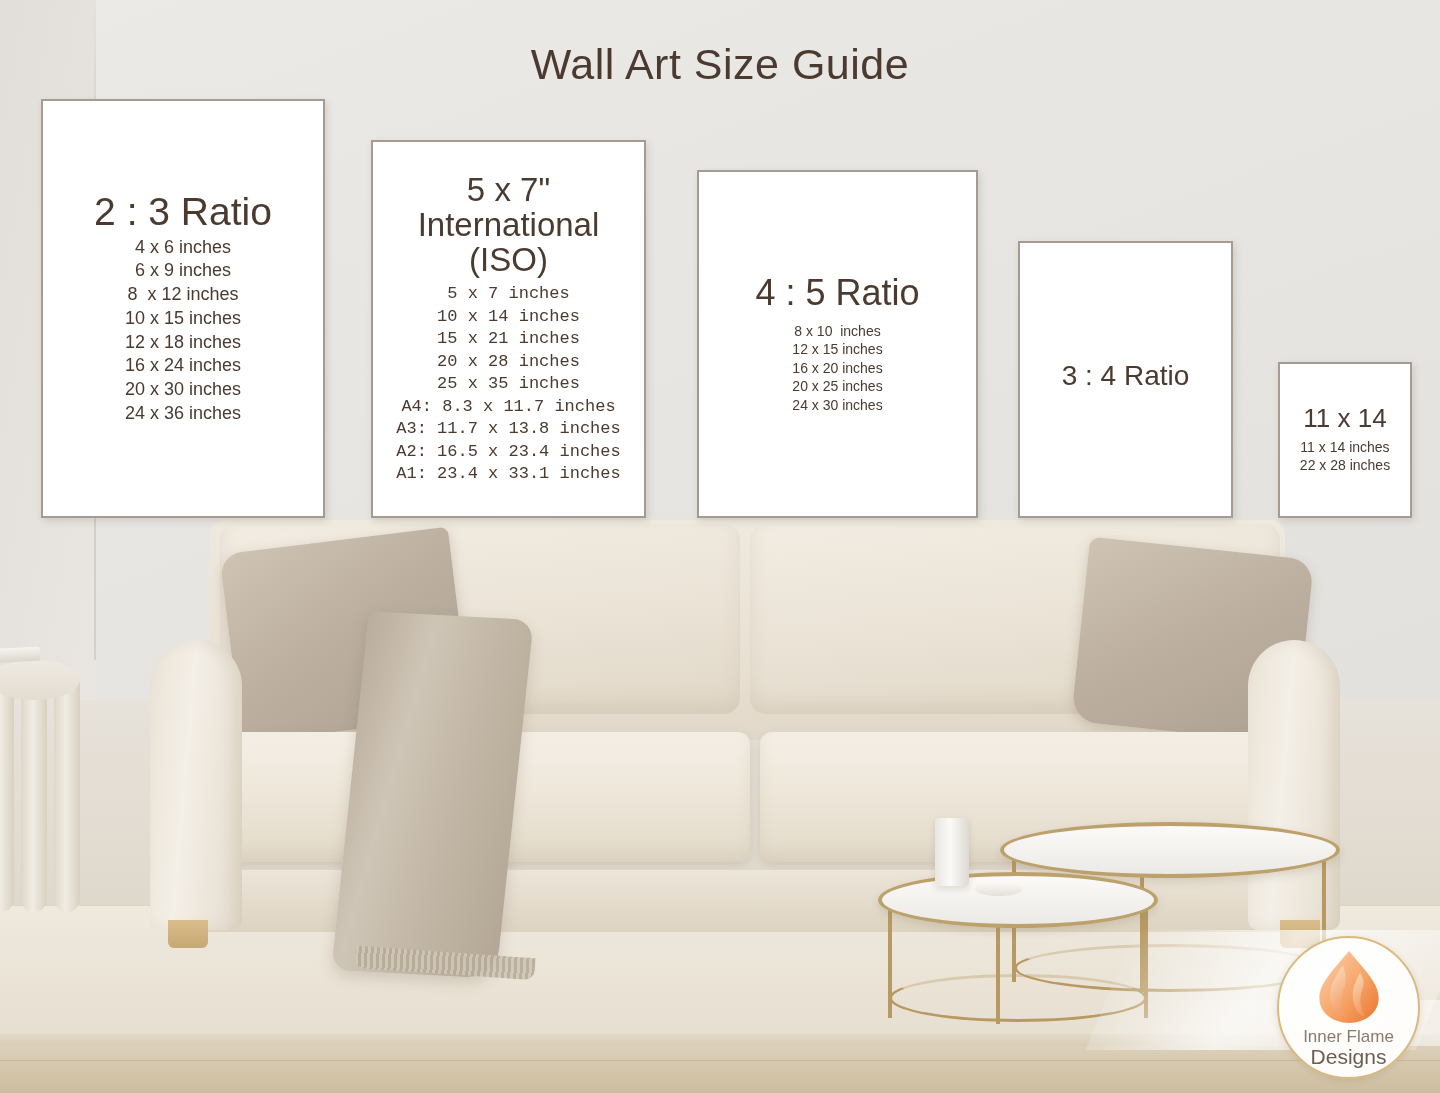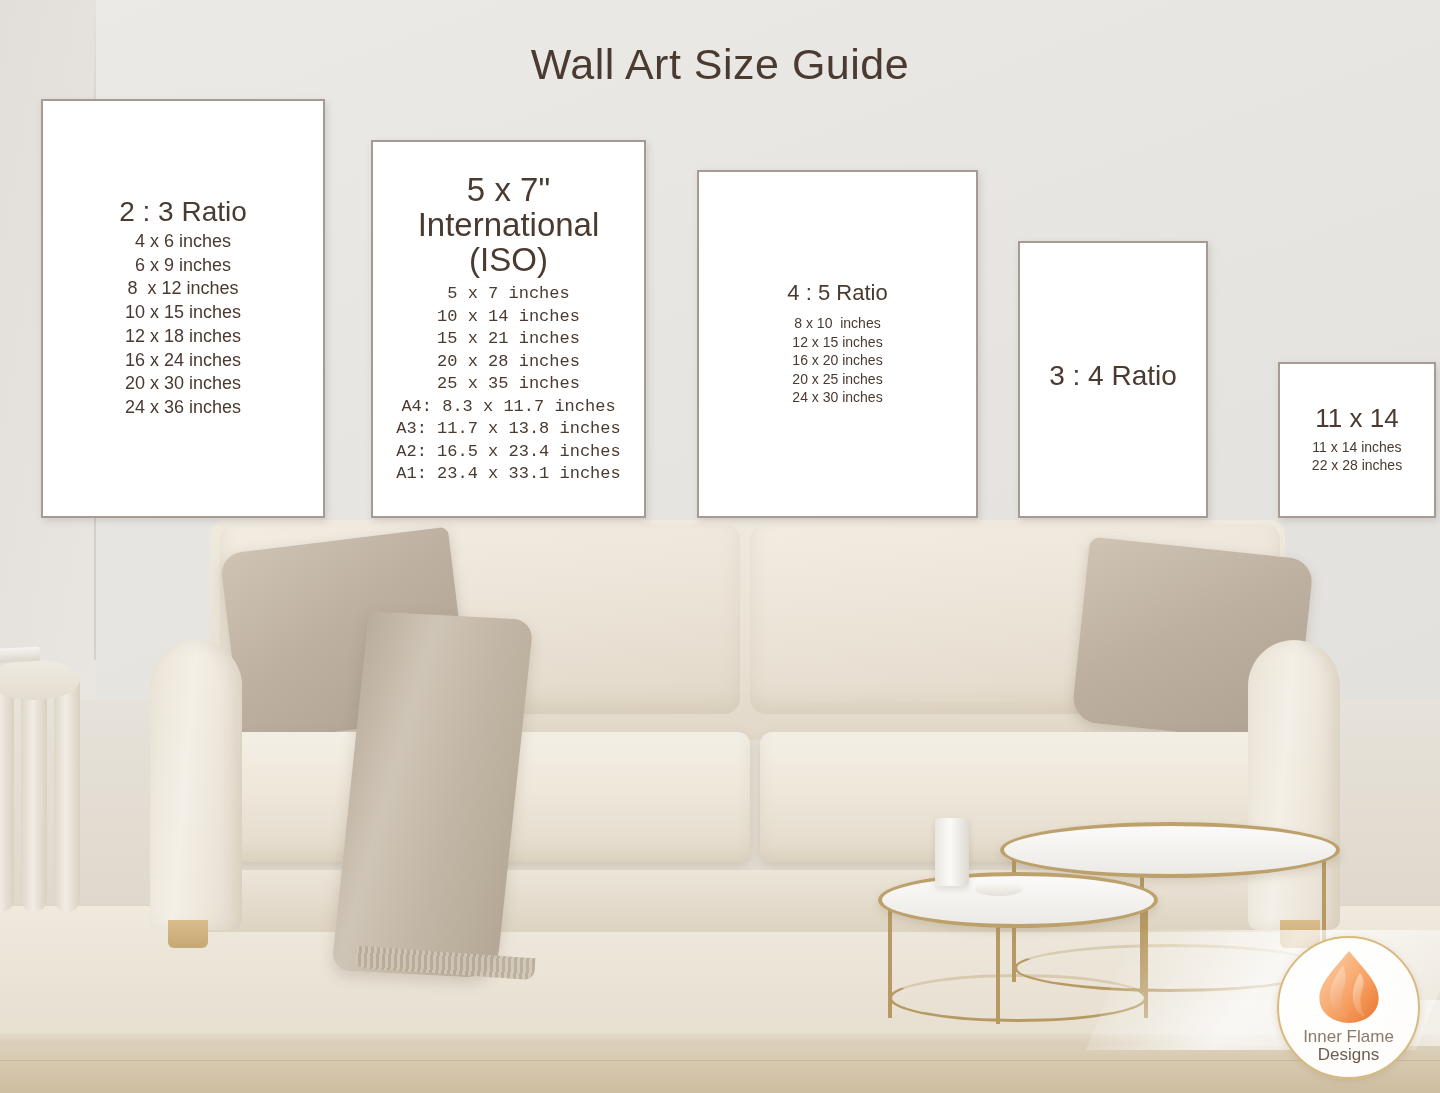--- a/index.html
+++ b/index.html
@@ -178,51 +178,51 @@
     display:flex;flex-direction:column;align-items:center;justify-content:center;
     text-align:center;color:#4a3a30;
   }
   .frame .ftitle{
     font-weight:400;line-height:1.06;margin-bottom:6px;white-space:pre-line;
   }
   .frame .flist{line-height:1.32;}
   .frame .flist div{white-space:pre;}
 
   #frame1{left:41px;  top:99px;  width:284px; height:419px;}
-  #frame1 .ftitle{font-size:28px;margin-bottom:3px;}
+  #frame1 .ftitle{font-size:39px;margin-bottom:3px;}
   #frame1 .flist{font-size:18px;}
 
   #frame2{left:371px; top:140px; width:275px; height:378px;}
   #frame2 .ftitle{font-size:33px;margin-bottom:6px;}
   #frame2 .flist{font-size:17px;font-family:Liberation Mono, monospace;}
 
   #frame3{left:697px; top:170px; width:281px; height:348px;}
-  #frame3 .ftitle{font-size:22px;margin-bottom:10px;}
+  #frame3 .ftitle{font-size:36px;margin-bottom:10px;}
   #frame3 .flist{font-size:14px;}
 
-  #frame4{left:1018px;top:241px; width:190px; height:277px;}
+  #frame4{left:1018px;top:241px; width:215px; height:277px;}
   #frame4 .ftitle{font-size:28px;margin-bottom:8px;}
   #frame4 .flist{font-size:16px;}
 
-  #frame5{left:1278px;top:362px; width:158px; height:156px;}
+  #frame5{left:1278px;top:362px; width:134px; height:156px;}
   #frame5 .ftitle{font-size:26px;margin-bottom:5px;}
   #frame5 .flist{font-size:14px;}
 
   
   .logo{
     position:absolute;left:1277px;top:936px;width:143px;height:143px;border-radius:50%;
     background:radial-gradient(circle at 40% 35%,#ffffff,#fdfcfa);
     border:2px solid #d8b97e;
     box-shadow:0 2px 7px rgba(150,130,95,.22);
     display:flex;flex-direction:column;align-items:center;justify-content:flex-start;
     padding-top:10px;box-sizing:border-box;overflow:hidden;
   }
   .logo-flame{width:78px;height:78px;}
   .logo-txt1{font-size:17px;color:#8d7a6a;margin-top:2px;line-height:1.05;}
-  .logo-txt2{font-size:17px;color:#6d5d50;line-height:1.05;}
+  .logo-txt2{font-size:21px;color:#6d5d50;line-height:1.05;}
 </style>
 </head>
 <body>
 
 <div id="scene">
 
   <div class="wall"></div>
   <div class="wall-left"></div>
   <div class="wall-corner"></div>
   <div class="baseboard"></div>

